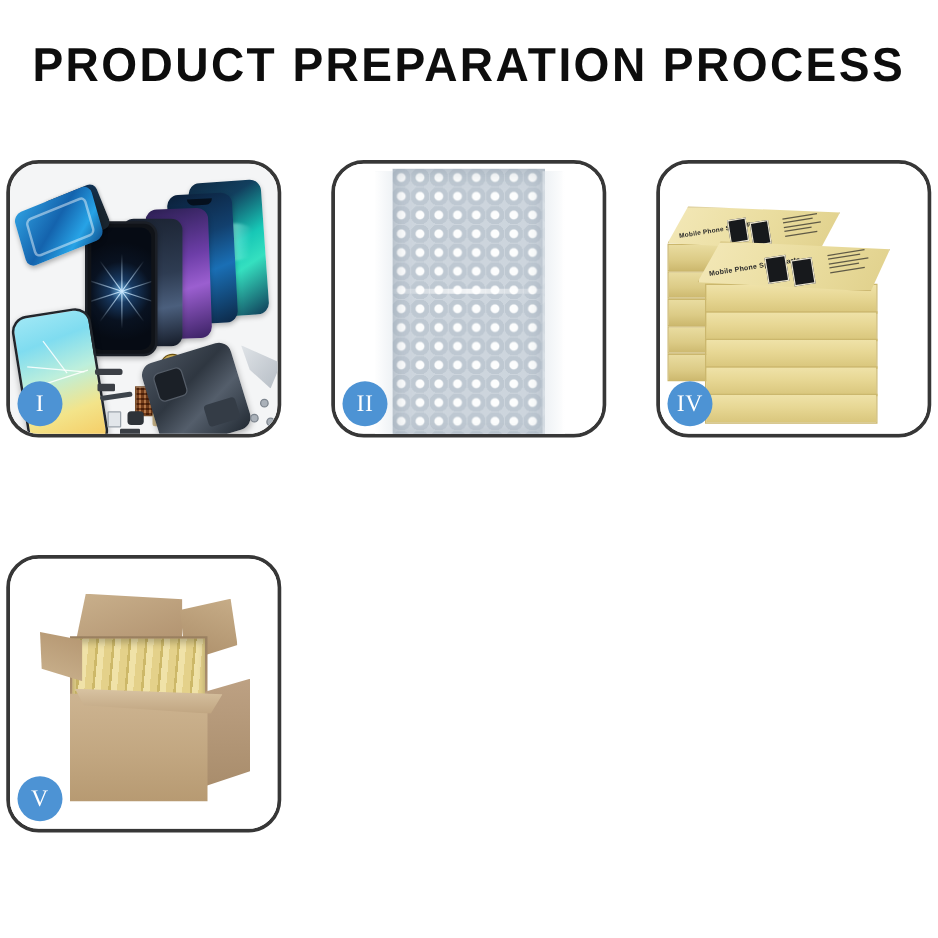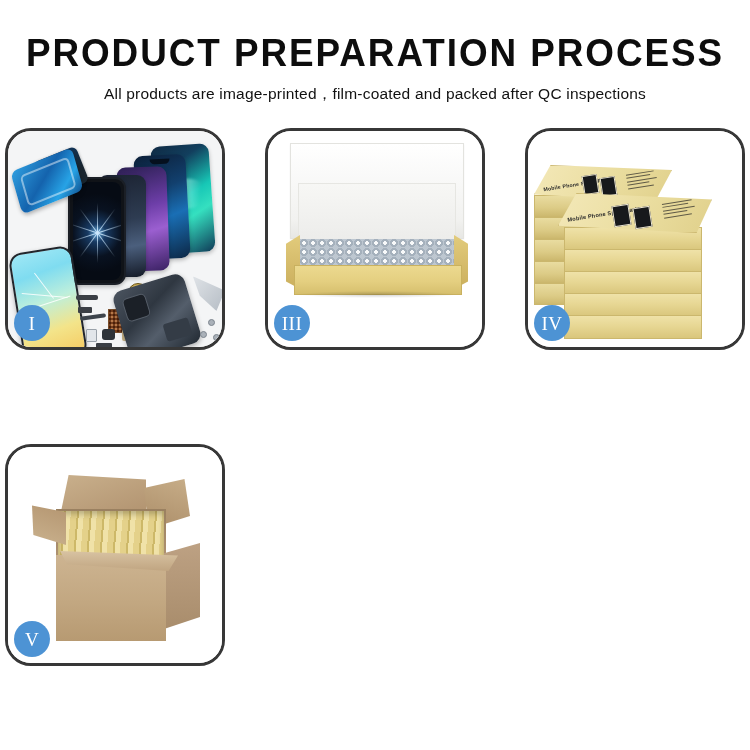--- a/index.html
+++ b/index.html
@@ -383,21 +383,20 @@
     position:absolute;left:136px;top:22px;width:58px;height:26px;
     background:linear-gradient(150deg,rgba(255,255,255,.85),rgba(240,240,236,.35));
     clip-path: polygon(18% 0, 100% 22%, 78% 100%, 0 72%);
   }
 </style>
 </head>
 <body>
 
 <div class="header">
   <div class="title">PRODUCT PREPARATION PROCESS</div>
-  <div class="subtitle">All products are image-printed，film-coated and packed after QC inspections</div>
 </div>
 
 <div class="grid">
 
   <div class="panel">
     <div class="stage">
       <div class="p1bg"></div>
 
       <div class="phone ph-teal"></div>
       <div class="phone ph-blue"></div>
@@ -444,34 +443,31 @@
 
       <div class="back-housing"></div>
       <div class="tweezer"></div>
       <div class="screw" style="left:200px;top:188px;"></div>
       <div class="screw" style="left:192px;top:200px;"></div>
       <div class="screw" style="left:205px;top:203px;"></div>
     </div>
     <div class="badge">I</div>
   </div>
 
-
   <div class="panel">
     <div class="stage">
-      <div class="b3-bg"></div>
-      <div class="b3-lidback"></div>
-      <div class="b3-innerwall"></div>
-      <div class="b3-bubbles"></div>
-      <div class="b3-leftflap"></div>
-      <div class="b3-rightflap"></div>
-      <div class="b3-front"></div>
-      <div class="b3-shadow"></div>
+      <div class="bw-bg"></div>
+      <div class="bw-sheet"></div>
+      <div class="bw-edgeL"></div>
+      <div class="bw-inner"></div>
+      <div class="bw-edgeR"></div>
     </div>
-    <div class="badge">III</div>
+    <div class="badge">II</div>
   </div>
+
 
   <div class="panel">
     <div class="stage">
       <div class="b4-bg"></div>
 
       <div class="stackbox back" style="left:6px;top:64px;"></div>
       <div class="stackbox back" style="left:6px;top:86px;"></div>
       <div class="stackbox back" style="left:6px;top:108px;"></div>
       <div class="stackbox back" style="left:6px;top:130px;"></div>
       <div class="stackbox back" style="left:6px;top:152px;"></div>

